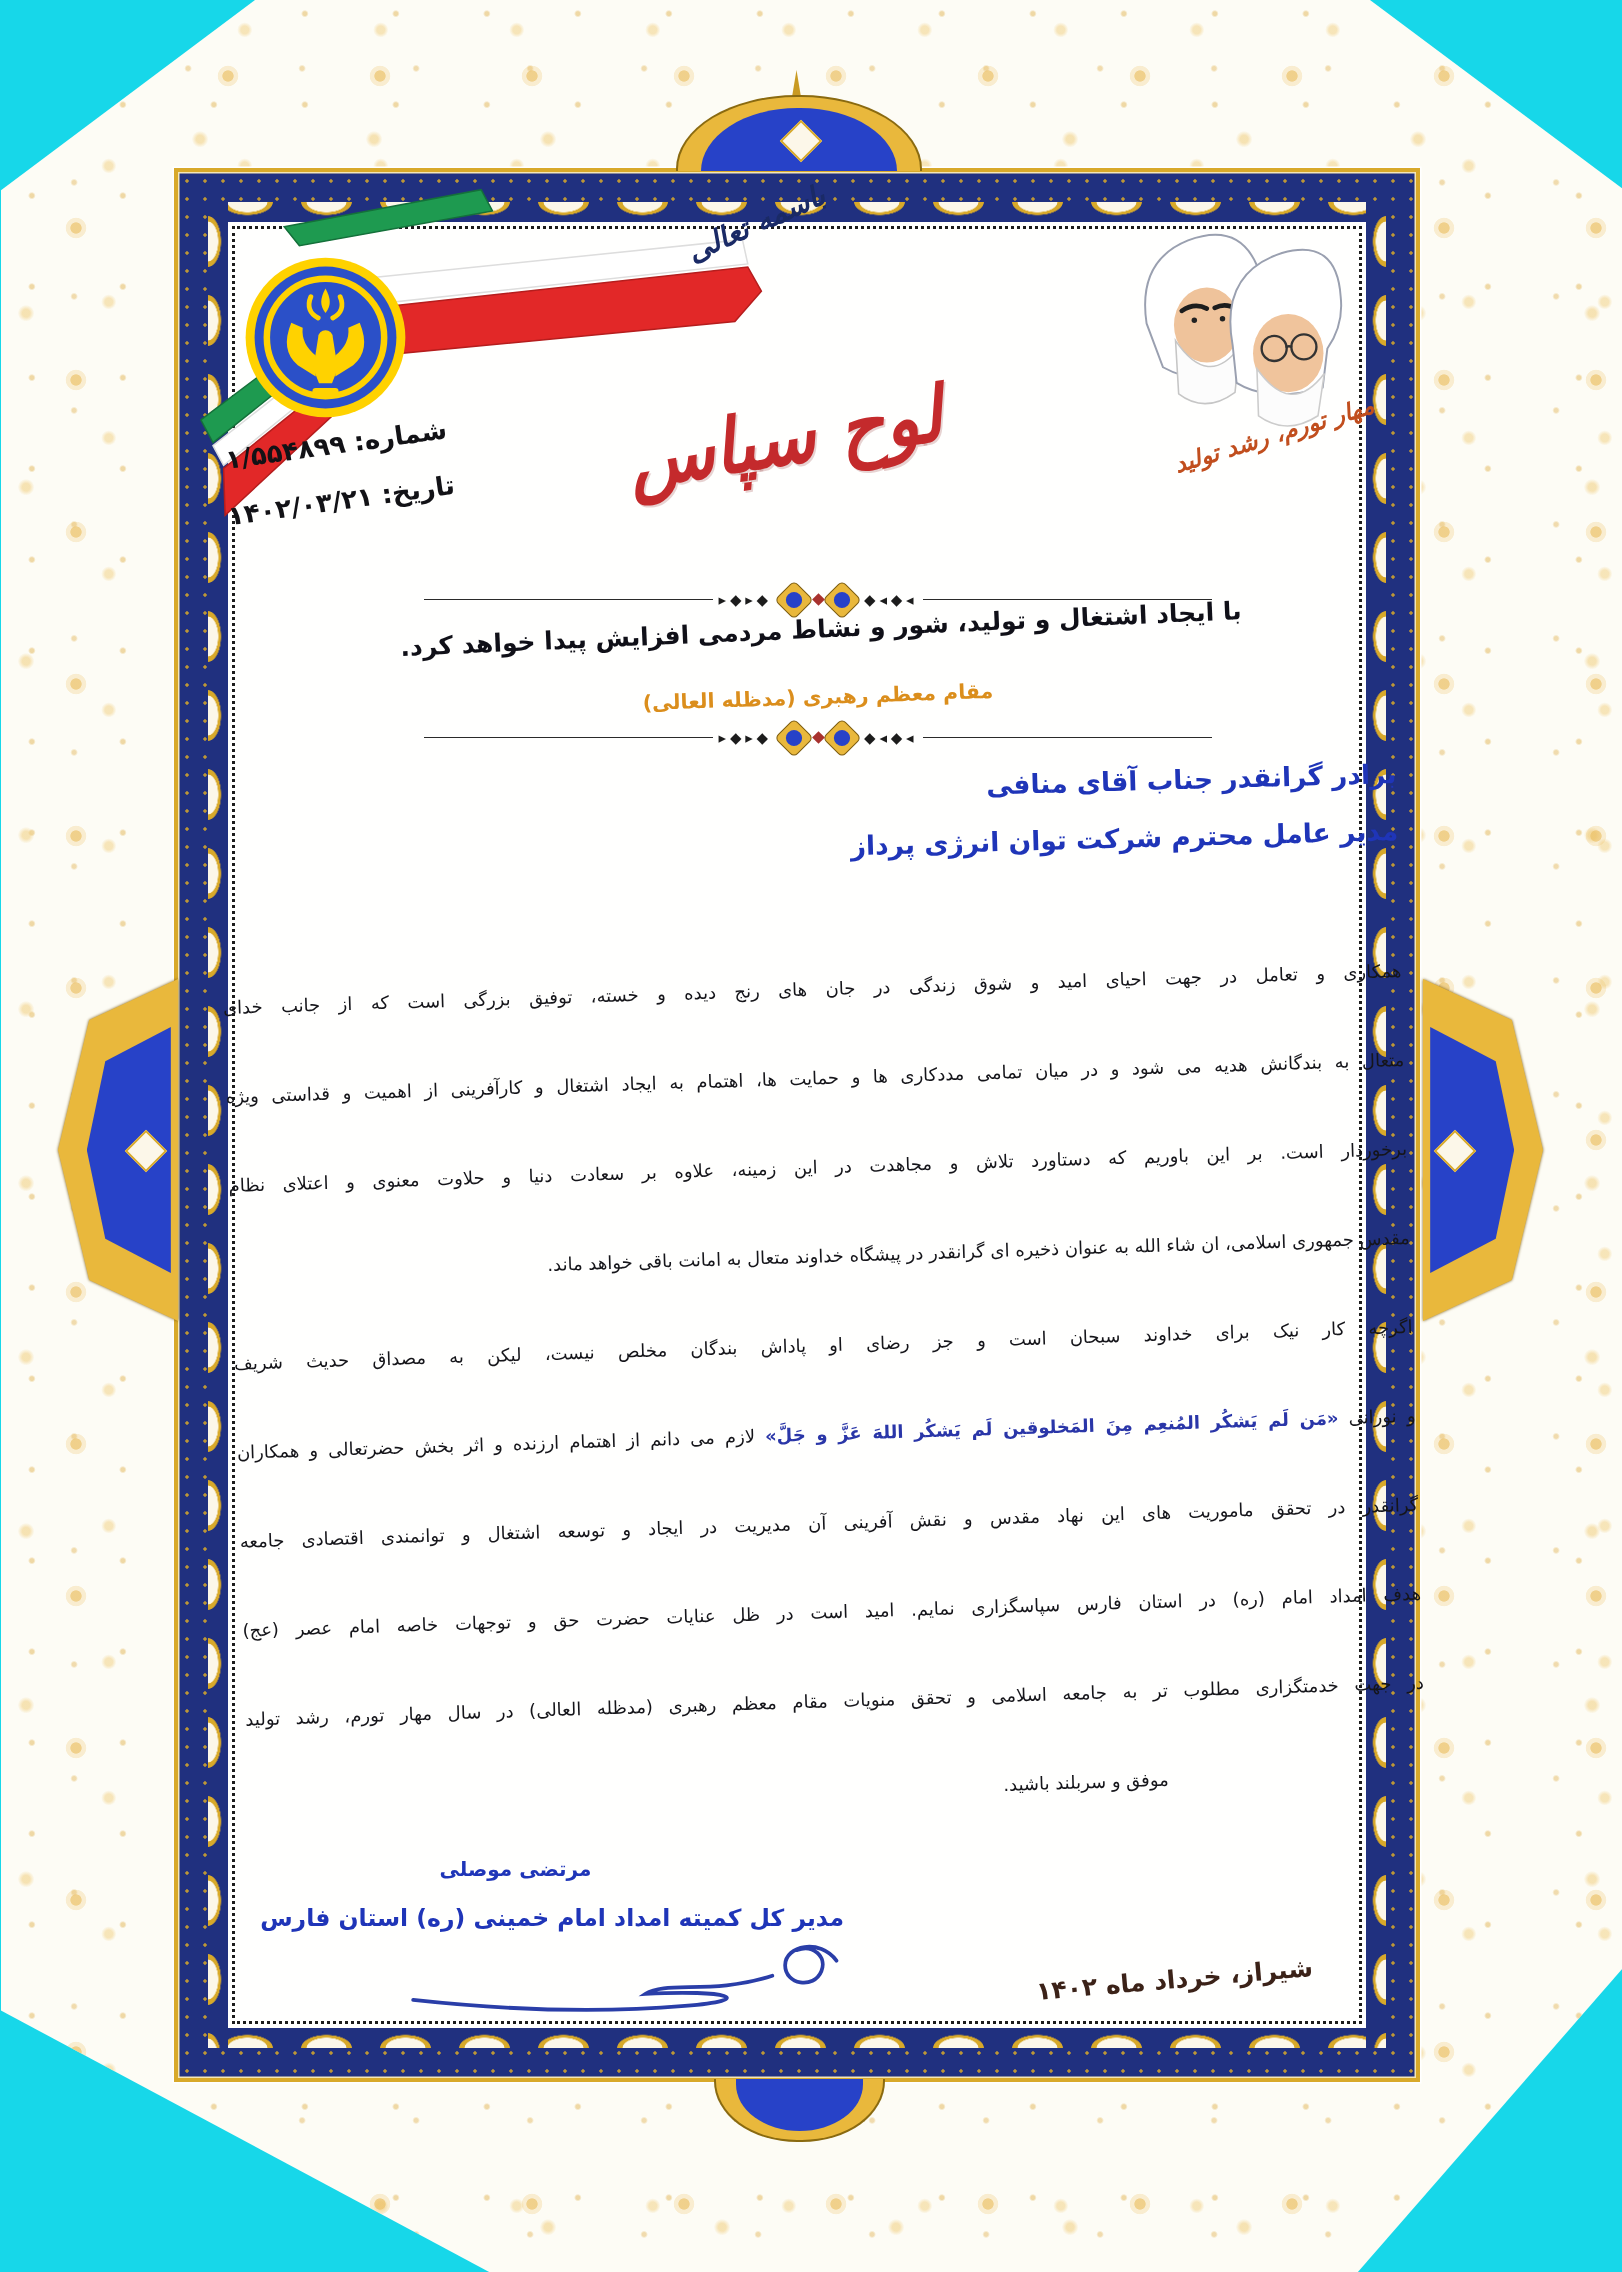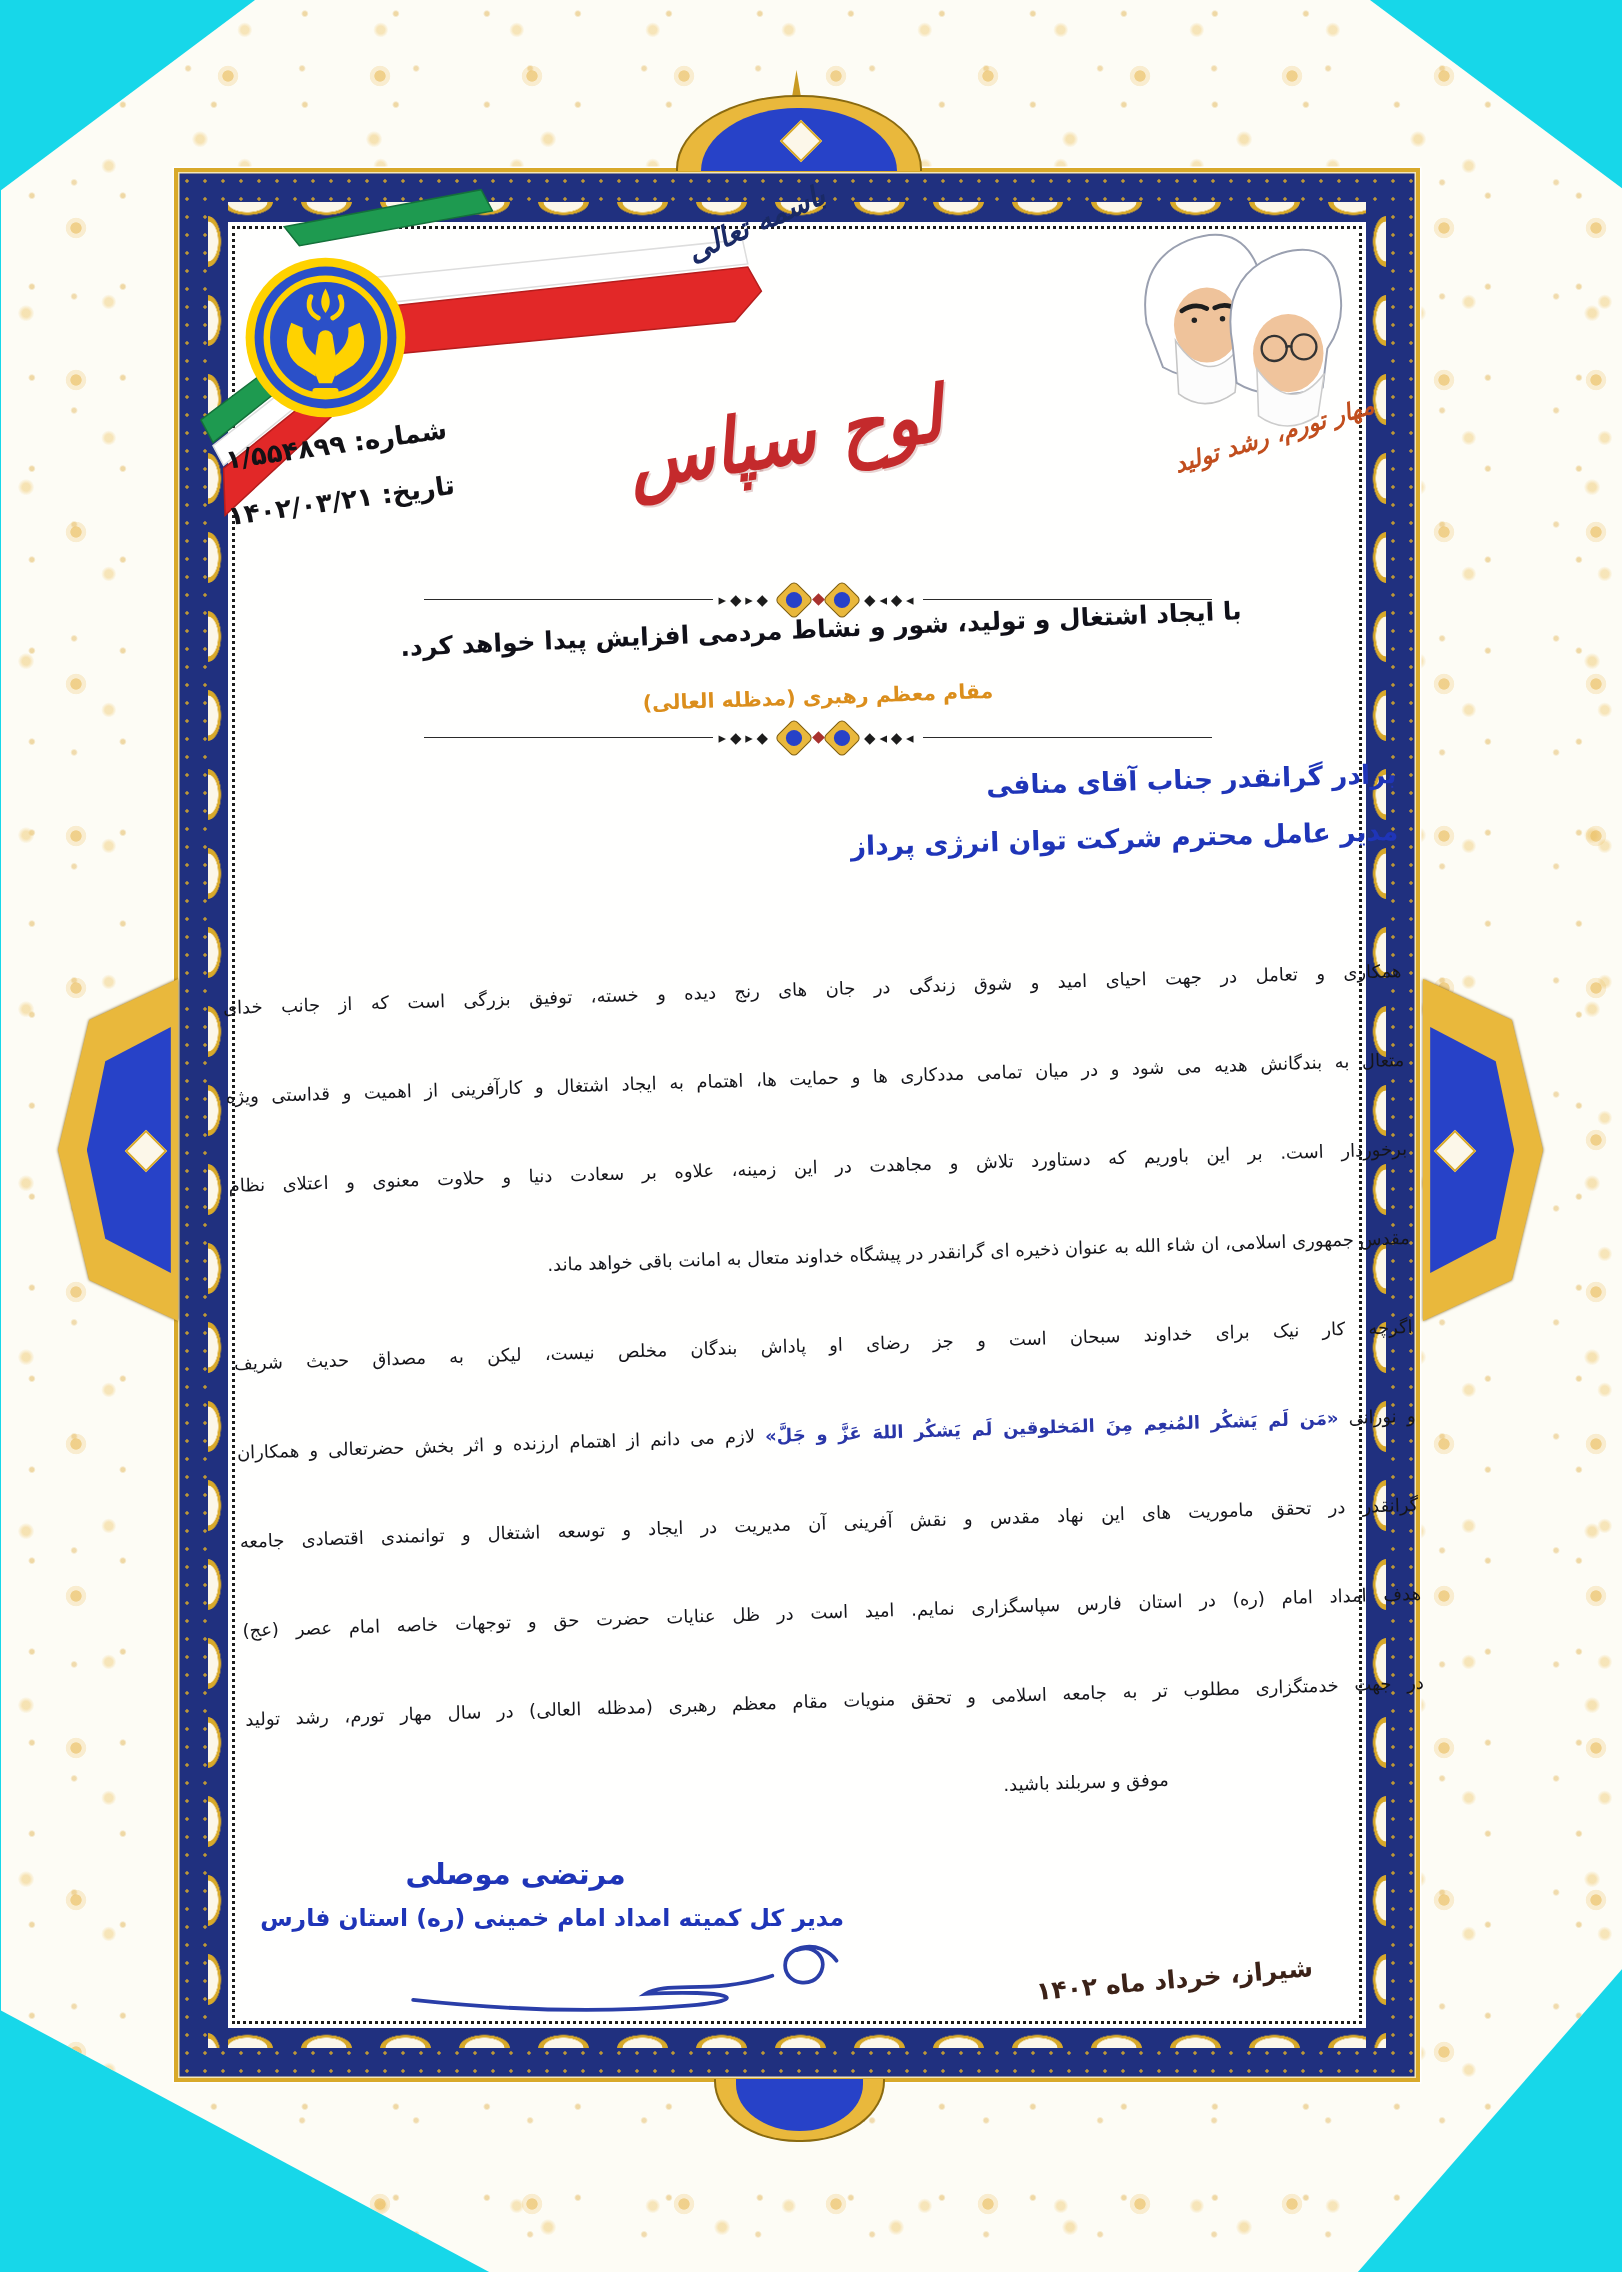--- a/index.html
+++ b/index.html
@@ -114,21 +114,21 @@
   
   .bodytext{position:absolute;left:221px;top:926px;width:1179px;z-index:7;direction:rtl;
     color:#15151A;transform:rotate(-1.8deg);transform-origin:top right;}
   .bline{height:89px;line-height:89px;font-size:18px;
     text-align:justify;text-align-last:justify;overflow:visible;}
   .bline.nojust{text-align:right;text-align-last:right;}
   .bline.closing{padding-right:258px;}
   .hadith{color:#2A36A8;font-weight:bold;}
   
   .sig-name{position:absolute;left:288px;top:1857px;width:455px;z-index:7;text-align:center;
-    font-size:29px;font-weight:bold;color:#1F35B8;white-space:nowrap;}
+    font-size:20px;font-weight:bold;color:#1F35B8;white-space:nowrap;}
   .sig-title{position:absolute;left:314px;top:1904px;width:530px;z-index:7;text-align:center;
     font-size:23.5px;font-weight:bold;color:#1F35B8;white-space:nowrap;}
   .place-date{position:absolute;left:1023px;top:1965px;width:303px;z-index:7;text-align:center;
     font-size:25px;font-weight:bold;color:#3B2218;transform:rotate(-5deg);white-space:nowrap;}
 </style>
 </head>
 <body>
 
 <div class="paper">
 

